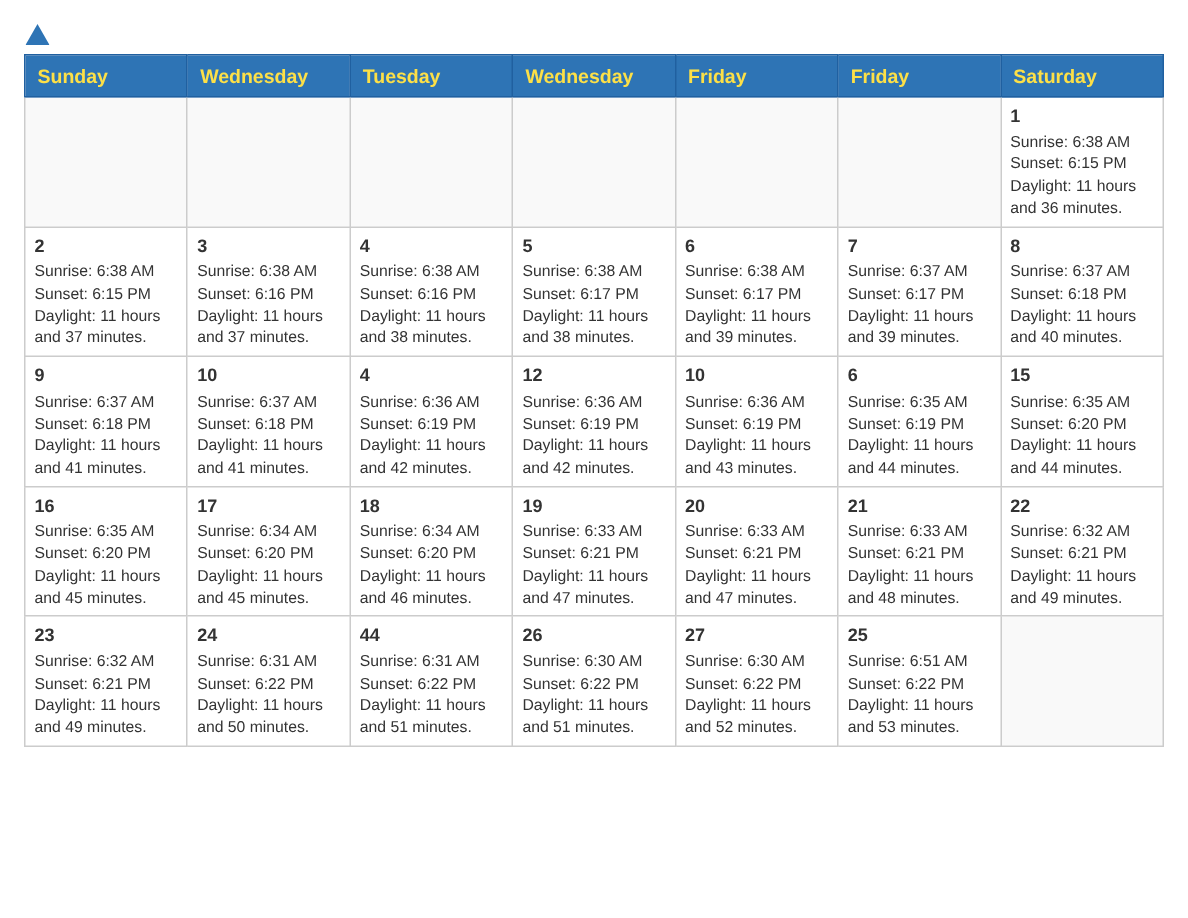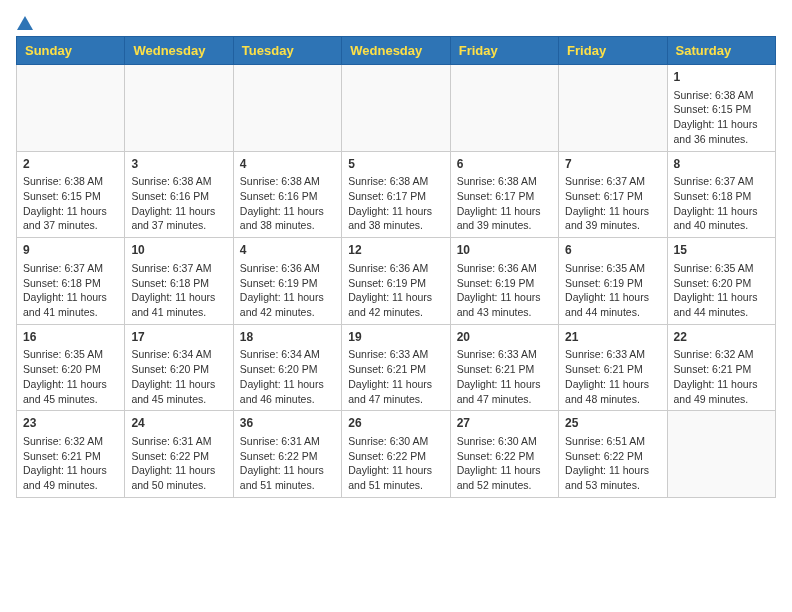--- a/index.html
+++ b/index.html
@@ -279,21 +279,21 @@
           <div>and 49 minutes.</div>
         </td>
         <td>
           <span class="day-num">24</span>
           <div>Sunrise: 6:31 AM</div>
           <div>Sunset: 6:22 PM</div>
           <div>Daylight: 11 hours</div>
           <div>and 50 minutes.</div>
         </td>
         <td>
-          <span class="day-num">36</span>
+          <span class="day-num">44</span>
           <div>Sunrise: 6:31 AM</div>
           <div>Sunset: 6:22 PM</div>
           <div>Daylight: 11 hours</div>
           <div>and 51 minutes.</div>
         </td>
         <td>
           <span class="day-num">26</span>
           <div>Sunrise: 6:30 AM</div>
           <div>Sunset: 6:22 PM</div>
           <div>Daylight: 11 hours</div>

